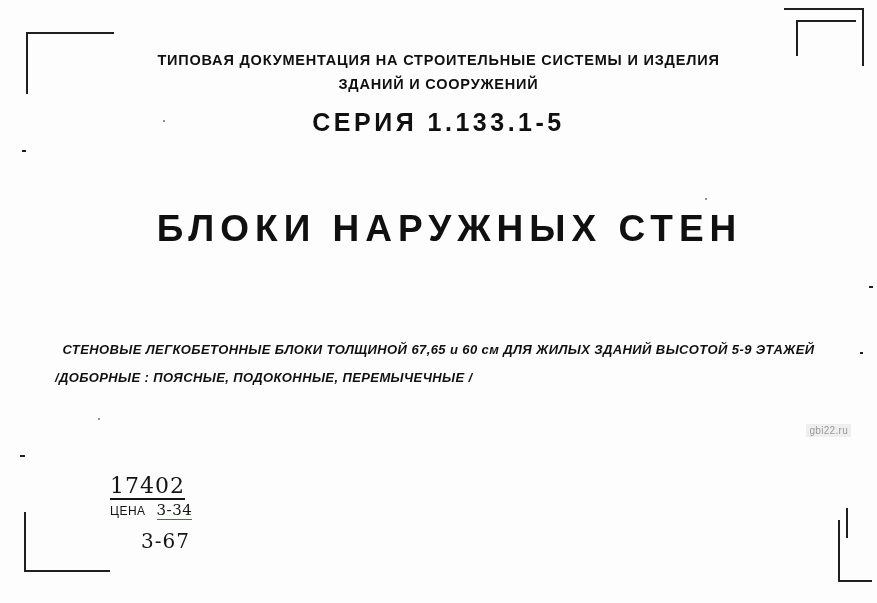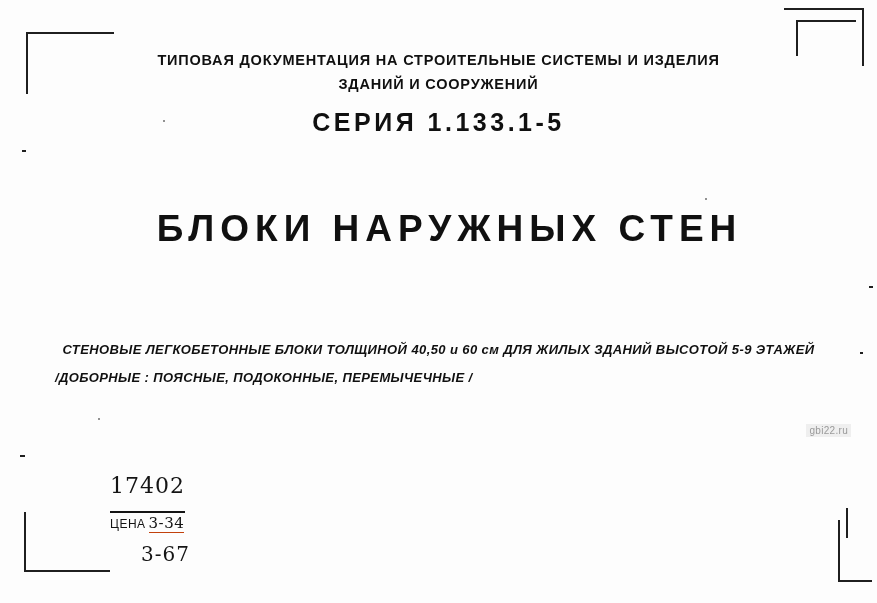--- a/index.html
+++ b/index.html
@@ -123,29 +123,29 @@
     top: 475px;
     color: #141414;
   }
   .stamp-code {
     font-family: "DejaVu Serif", serif;
     font-size: 22px;
     letter-spacing: 1px;
     line-height: 1;
     display: inline-block;
     border-bottom: 2px solid #141414;
-    padding-bottom: 14px;
+    padding-bottom: 1px;
   }
   .stamp-price-row {
     margin-top: 3px;
     font-size: 12px;
     letter-spacing: 0.5px;
     display: flex;
     align-items: baseline;
-    gap: 3px;
+    gap: 11px;
     text-align: right;
   }
   .stamp-price-val {
     font-family: "DejaVu Serif", serif;
     font-size: 15px;
     border-bottom: 1px solid #c2410c;
     line-height: 1.05;
   }
   .stamp-date {
     margin-top: 9px;
@@ -201,21 +201,21 @@
 
   <div class="t header-line2">ЗДАНИЙ И СООРУЖЕНИЙ</div>
 
   <div class="t header-line1">ТИПОВАЯ ДОКУМЕНТАЦИЯ НА СТРОИТЕЛЬНЫЕ СИСТЕМЫ И ИЗДЕЛИЯ</div>
 
   <div class="t series">СЕРИЯ 1.133.1-5</div>
 
   <div class="t main-title">БЛОКИ НАРУЖНЫХ СТЕН</div>
 
 
-  <div class="t desc1">СТЕНОВЫЕ ЛЕГКОБЕТОННЫЕ БЛОКИ ТОЛЩИНОЙ 40,50 и 60 см ДЛЯ ЖИЛЫХ ЗДАНИЙ ВЫСОТОЙ 5-9 ЭТАЖЕЙ</div>
+  <div class="t desc1">СТЕНОВЫЕ ЛЕГКОБЕТОННЫЕ БЛОКИ ТОЛЩИНОЙ 67,65 и 60 см ДЛЯ ЖИЛЫХ ЗДАНИЙ ВЫСОТОЙ 5-9 ЭТАЖЕЙ</div>
 
   <div class="t desc2">/ДОБОРНЫЕ :   ПОЯСНЫЕ, ПОДОКОННЫЕ, ПЕРЕМЫЧЕЧНЫЕ /</div>
 
   <div class="stamp">
     <div class="stamp-code">17402</div>
     <div class="stamp-price-row">
       <span>ЦЕНА</span>
       <span class="stamp-price-val">3-34</span>
     </div>
     <div class="stamp-date">3-67</div>

